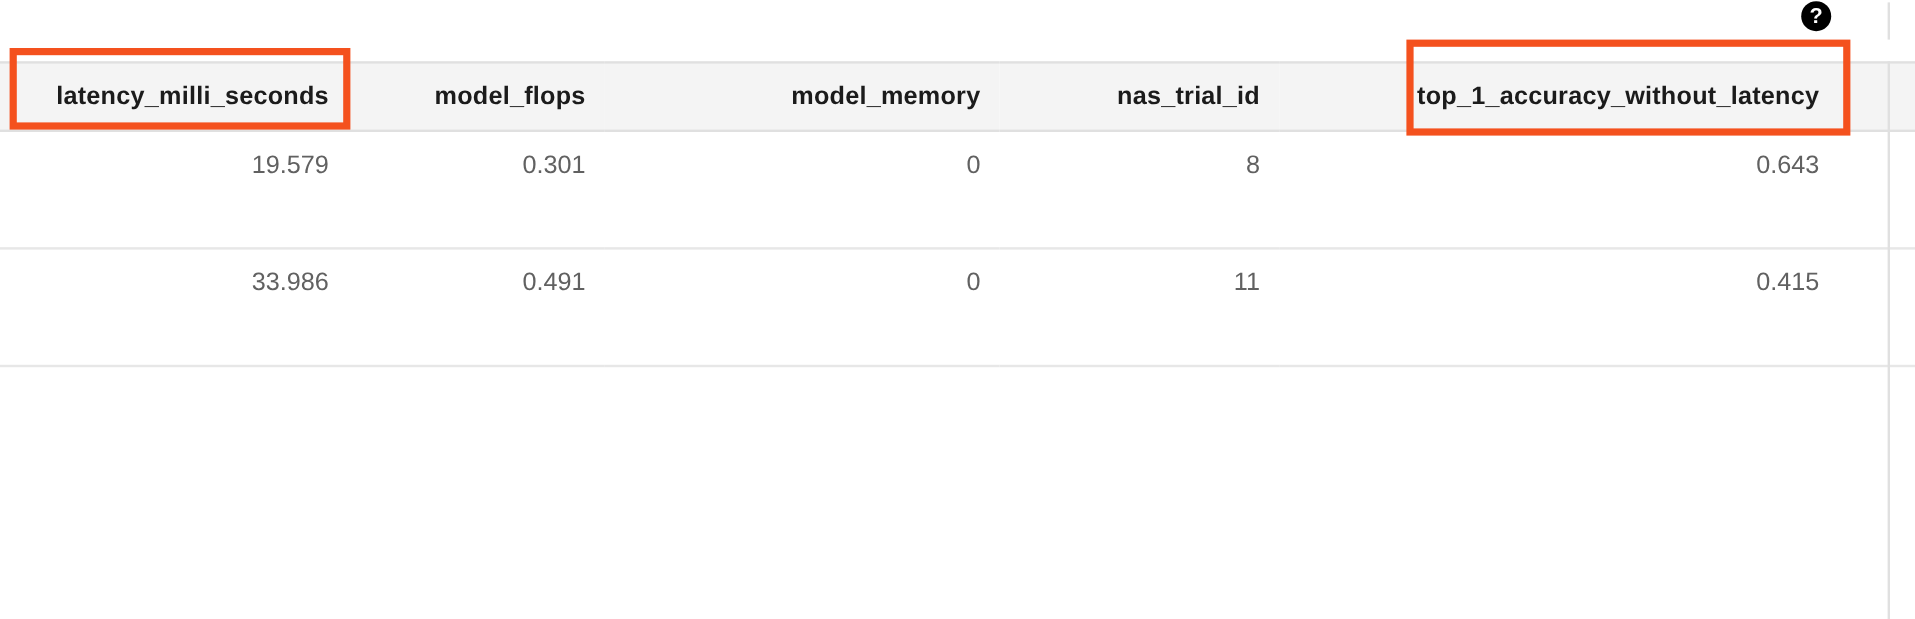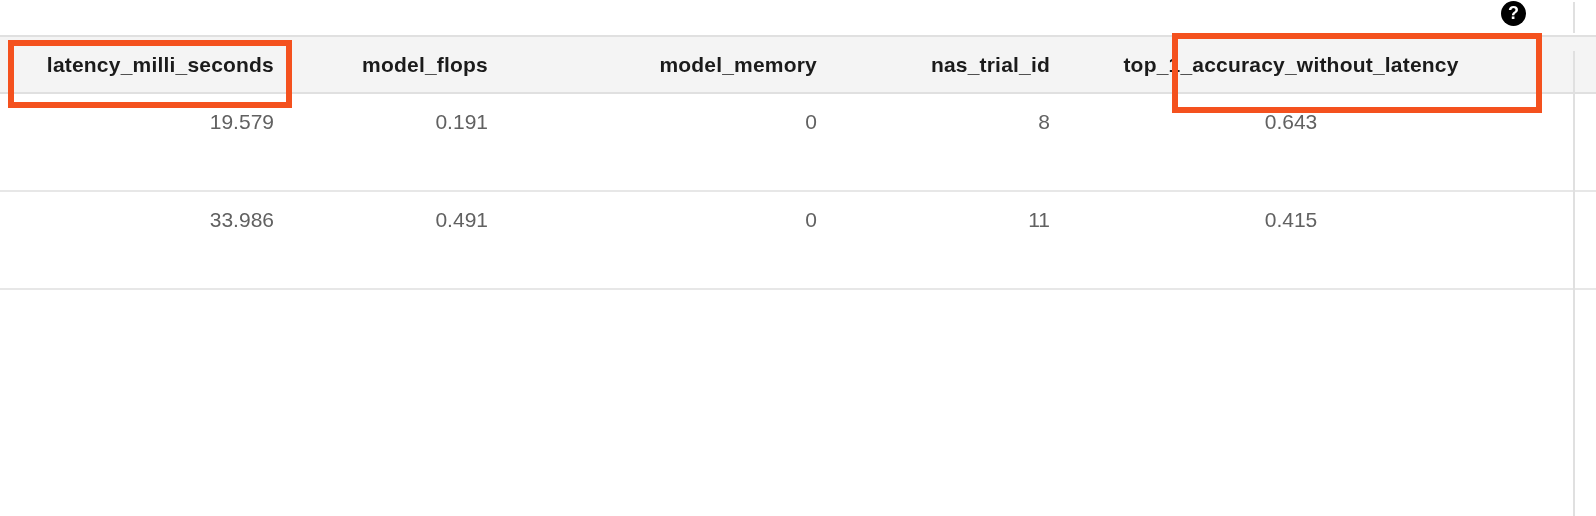--- a/index.html
+++ b/index.html
@@ -17,40 +17,40 @@
     background:#ffffff;
     font-family:"Liberation Sans", sans-serif;
   }
   .help-icon{
     position:absolute;left:1501px;top:1px;width:25px;height:25px;
     border-radius:50%;background:#000;color:#fff;
     display:flex;align-items:center;justify-content:center;
     font-size:18px;font-weight:700;cursor:pointer;z-index:5;
   }
   table.data{
-    position:absolute;top:35px;left:0;width:1596px;
+    position:absolute;top:51px;left:0;width:1596px;
     border-collapse:collapse;table-layout:fixed;
   }
   col.c1{width:290px;} col.c2{width:214px;} col.c3{width:329px;}
   col.c4{width:233px;} col.c5{width:508px;} col.c6{width:22px;}
   thead th{
     height:57px;background:var(--header_bg);
     border-top:2px solid var(--border);
     border-bottom:2px solid var(--border);
     font-size:21px;font-weight:700;color:var(--header_text);
     text-align:right;padding:0 16px 0 0;vertical-align:middle;
     letter-spacing:.2px;white-space:nowrap;cursor:pointer;
   }
   tbody td{
     height:98px;border-bottom:2px solid var(--row_border);
     font-size:21px;color:var(--cell_text);
     text-align:right;padding:16px 16px 16px 0;vertical-align:top;
     white-space:nowrap;
   }
-  th.acc, td.acc{padding-right:58px;text-align:center;}
+  th.acc, td.acc{padding-right:58px;}
   th.spacer, td.spacer{padding:0;}
   .v-divider{
     position:absolute;left:1573px;width:2px;background:var(--border);z-index:2;
   }
   .v-divider.top{top:2px;height:31px;}
   .v-divider.body{top:51px;height:465px;}
   .hl-box{
     position:absolute;border:6px solid var(--highlight);
     background:transparent;z-index:4;pointer-events:none;
   }
@@ -77,21 +77,21 @@
       <th>model_flops</th>
       <th>model_memory</th>
       <th>nas_trial_id</th>
       <th class="acc">top_1_accuracy_without_latency</th>
       <th class="spacer"></th>
     </tr>
   </thead>
   <tbody>
     <tr>
       <td>19.579</td>
-      <td>0.191</td>
+      <td>0.301</td>
       <td>0</td>
       <td>8</td>
       <td class="acc">0.643</td>
       <td class="spacer"></td>
     </tr>
     <tr>
       <td>33.986</td>
       <td>0.491</td>
       <td>0</td>
       <td>11</td>

